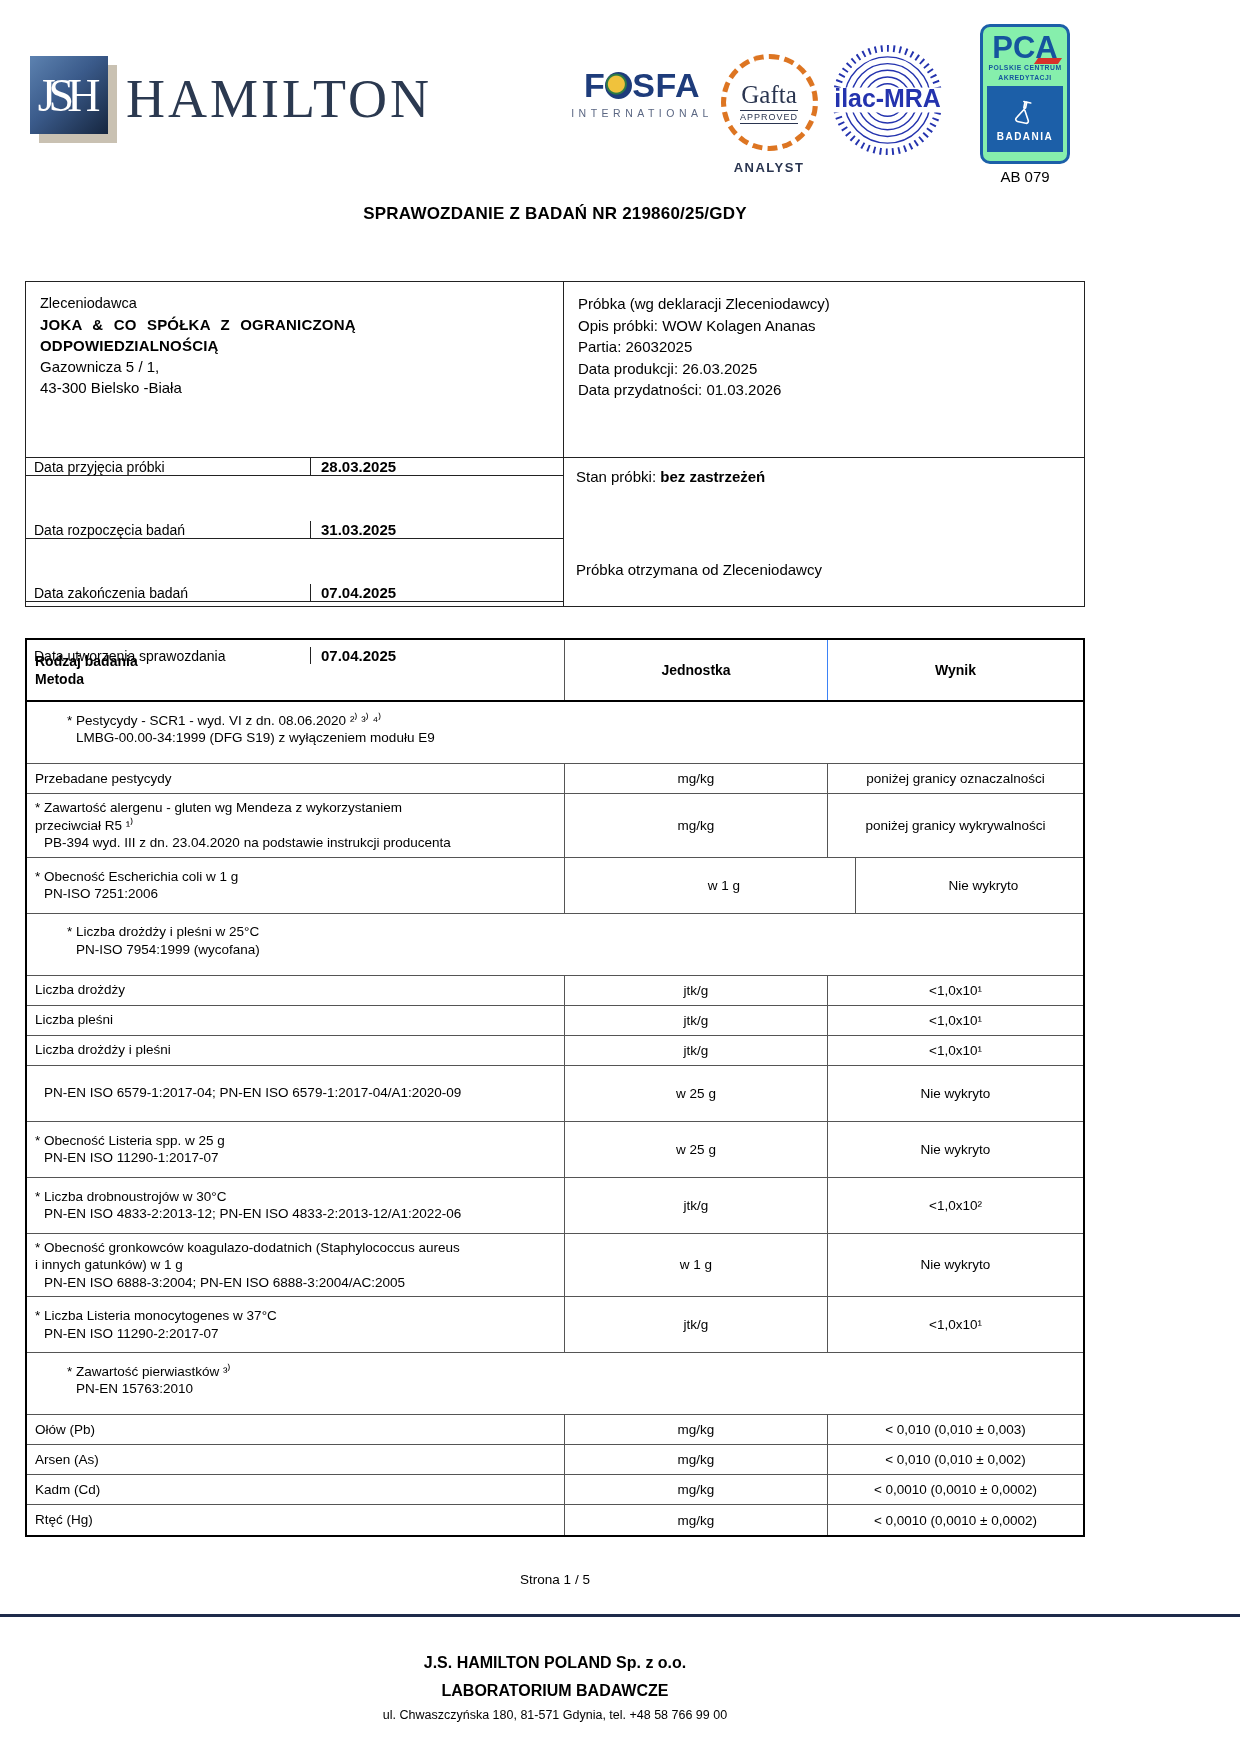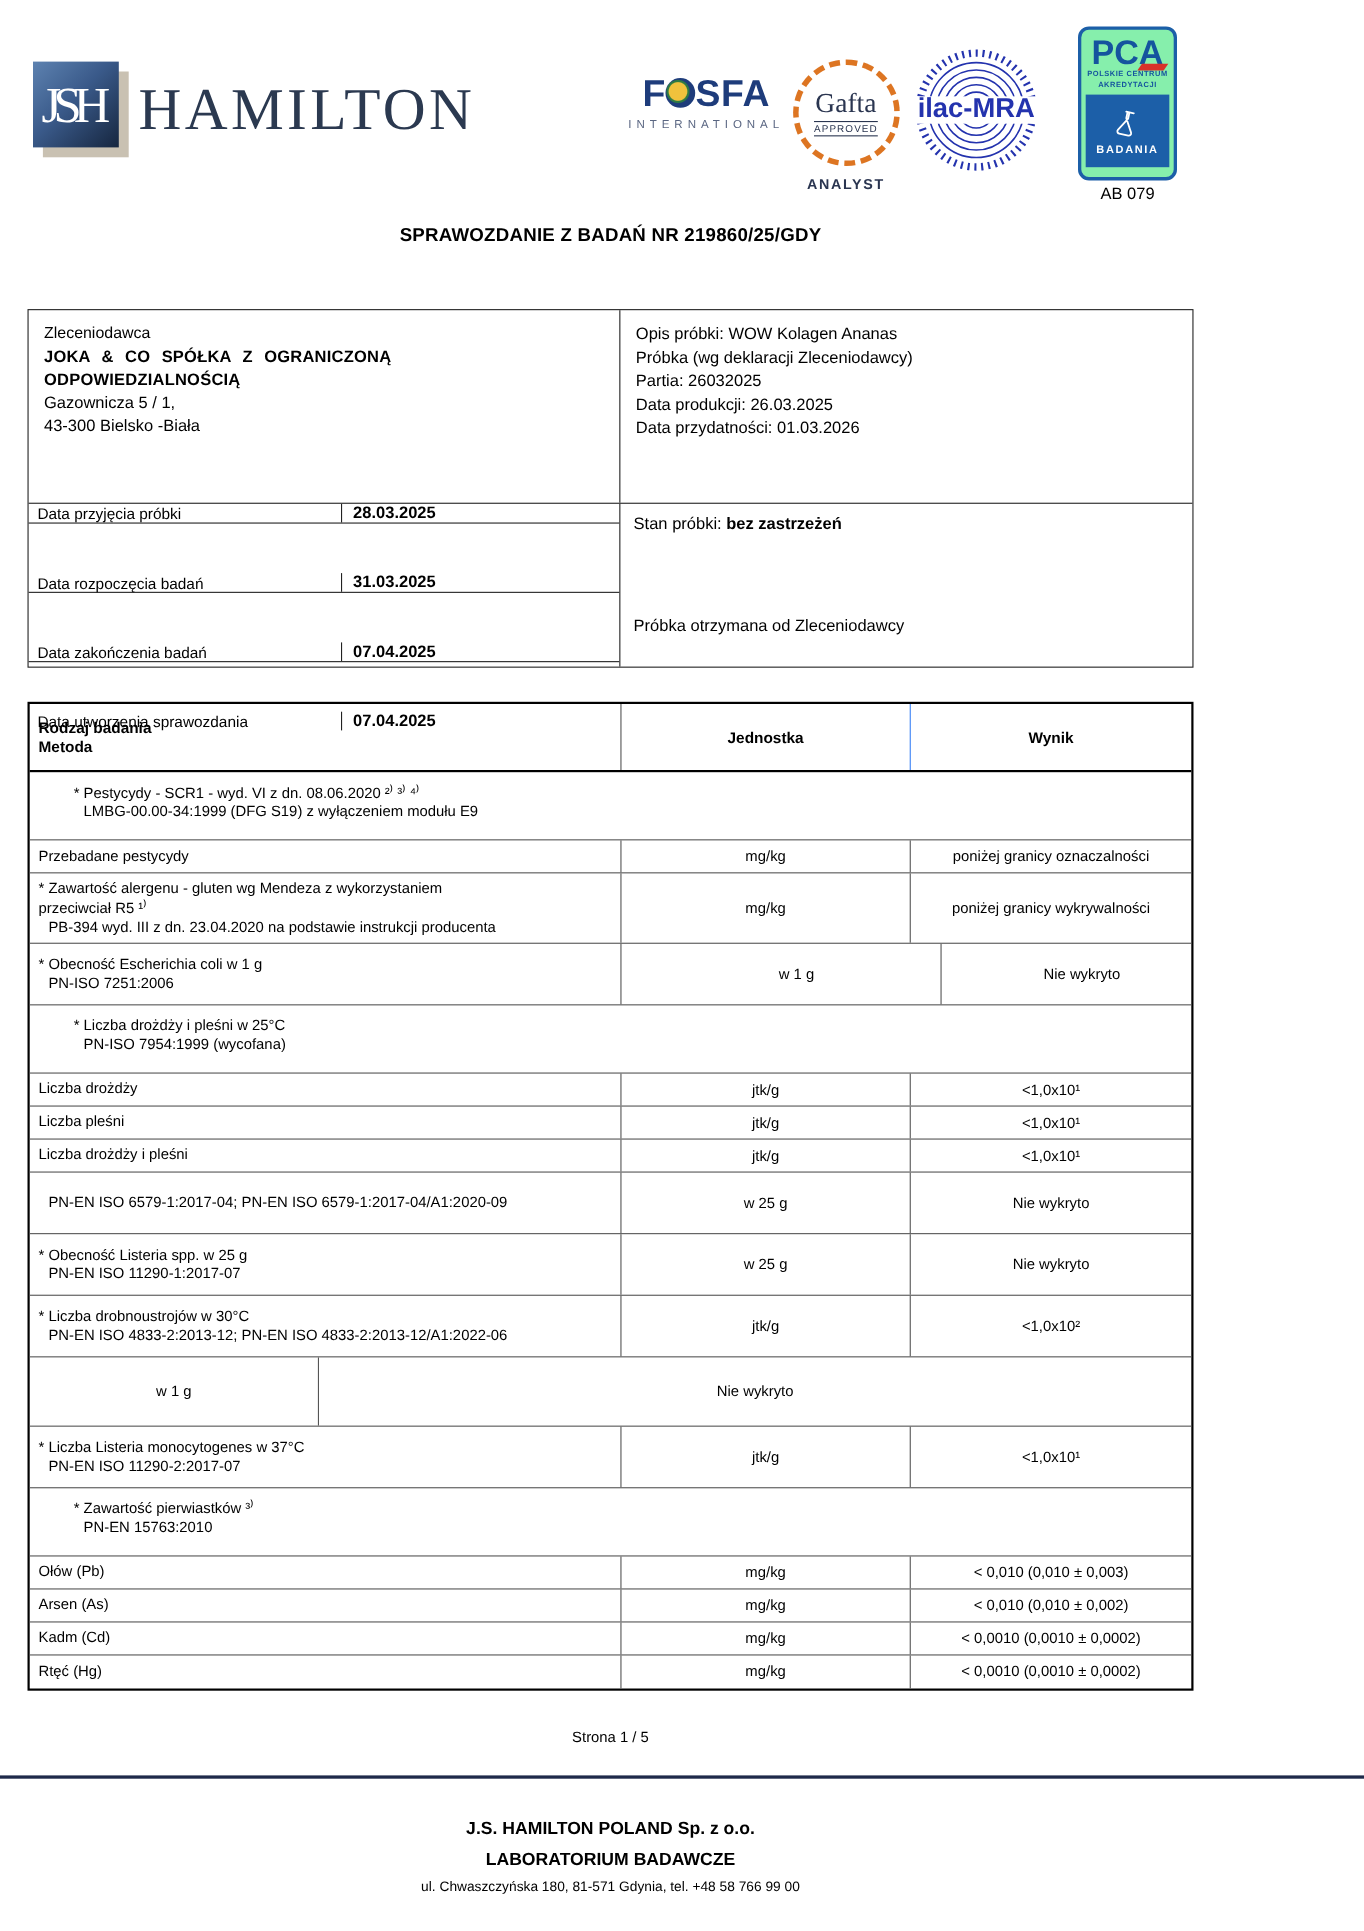--- a/index.html
+++ b/index.html
@@ -154,22 +154,22 @@
   <div class="infobox">
     <div class="ib-top">
       <div class="ib-client">
         <div class="lbl">Zleceniodawca</div>
         <div class="co">JOKA &amp; CO SPÓŁKA Z OGRANICZONĄ</div>
         <div class="co">ODPOWIEDZIALNOŚCIĄ</div>
         <div>Gazownicza 5 / 1,</div>
         <div>43-300 Bielsko -Biała</div>
       </div>
       <div class="ib-sample">
+        <div>Próbka (wg deklaracji Zleceniodawcy)</div>
         <div>Opis próbki: WOW Kolagen Ananas</div>
-        <div>Próbka (wg deklaracji Zleceniodawcy)</div>
         <div>Partia: 26032025</div>
         <div>Data produkcji: 26.03.2025</div>
         <div>Data przydatności: 01.03.2026</div>
       </div>
     </div>
     <div class="ib-bottom">
       <div class="ib-dates">
         <div class="d-row">
           <div class="d-label">Data przyjęcia próbki</div>
           <div class="d-value">28.03.2025</div>
@@ -280,20 +280,25 @@
         </div>
         <div class="trow data" style="min-height: 56px;">
           <div class="c name">
             <div class="nl">* Liczba drobnoustrojów w 30°C</div>
             <div class="ml">PN-EN ISO 4833-2:2013-12; PN-EN ISO 4833-2:2013-12/A1:2022-06</div>
           </div>
           <div class="c unit">jtk/g</div>
           <div class="c result">&lt;1,0x10²</div>
         </div>
         <div class="trow data" style="min-height: 63px;">
+          <div class="c name">
+            <div class="nl">* Obecność gronkowców koagulazo-dodatnich (Staphylococcus aureus</div>
+            <div class="nl">i innych gatunków) w 1 g</div>
+            <div class="ml">PN-EN ISO 6888-3:2004; PN-EN ISO 6888-3:2004/AC:2005</div>
+          </div>
           <div class="c unit">w 1 g</div>
           <div class="c result">Nie wykryto</div>
         </div>
         <div class="trow data" style="min-height: 56px;">
           <div class="c name">
             <div class="nl">* Liczba Listeria monocytogenes w 37°C</div>
             <div class="ml">PN-EN ISO 11290-2:2017-07</div>
           </div>
           <div class="c unit">jtk/g</div>
           <div class="c result">&lt;1,0x10¹</div>

